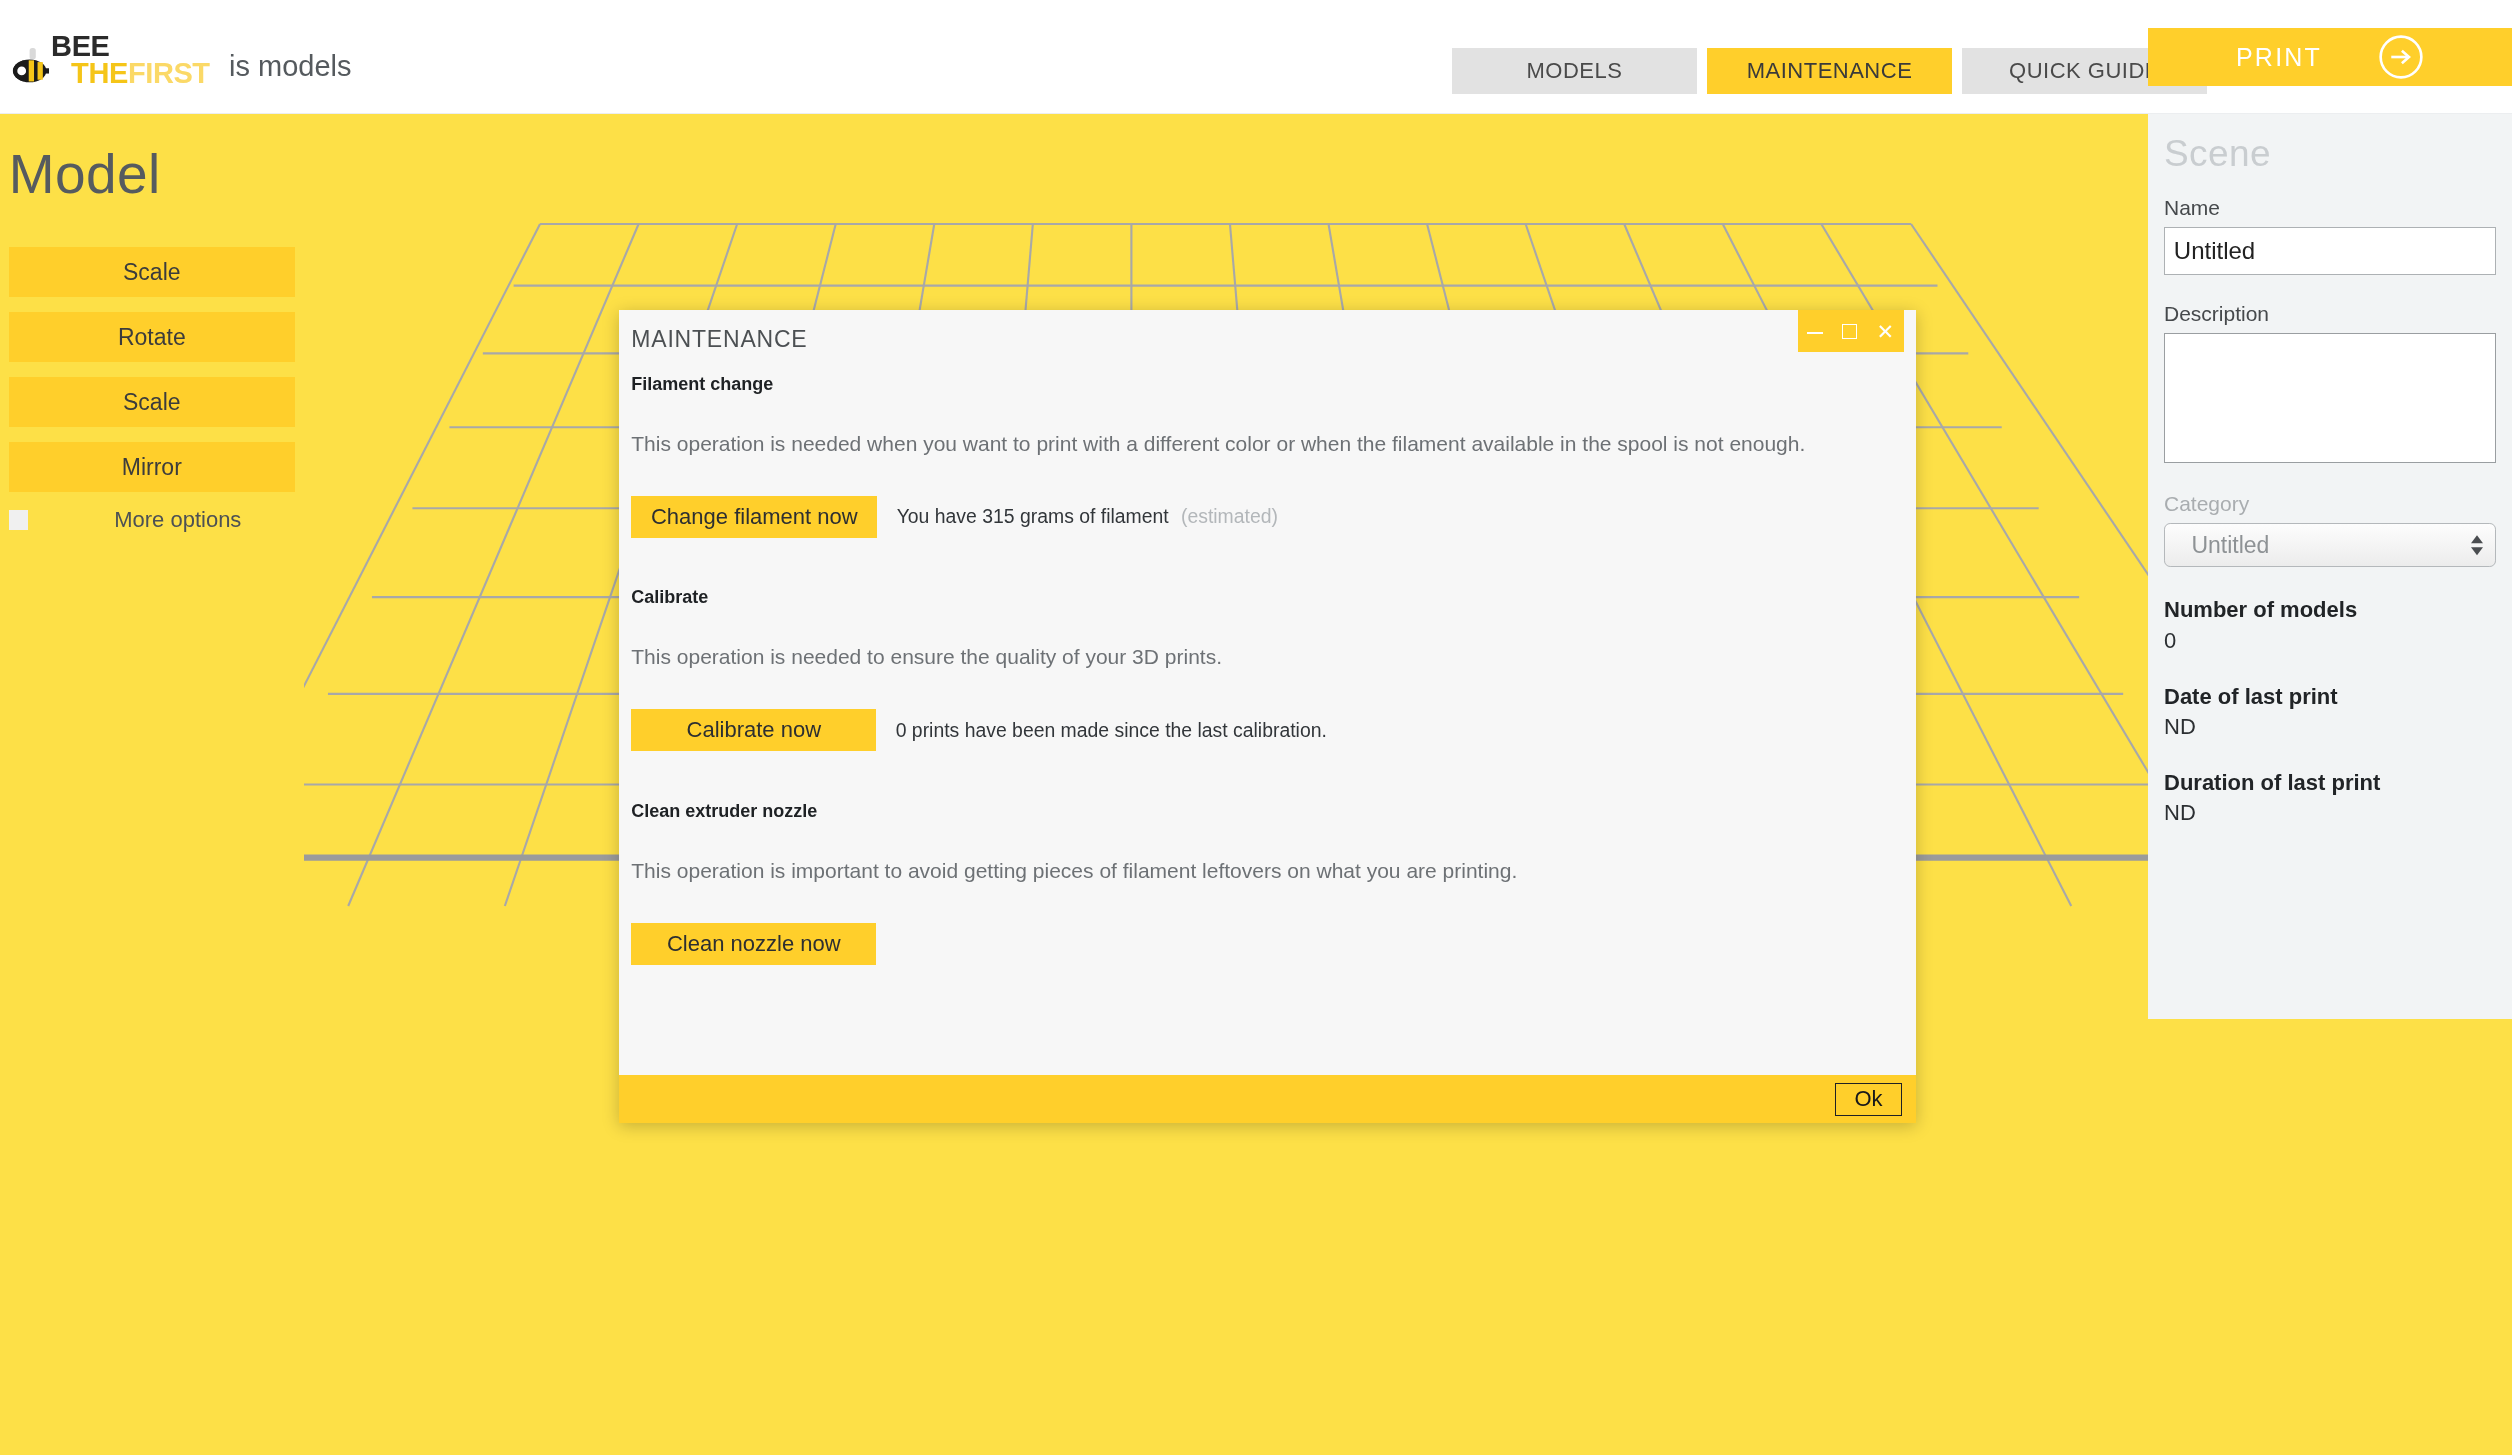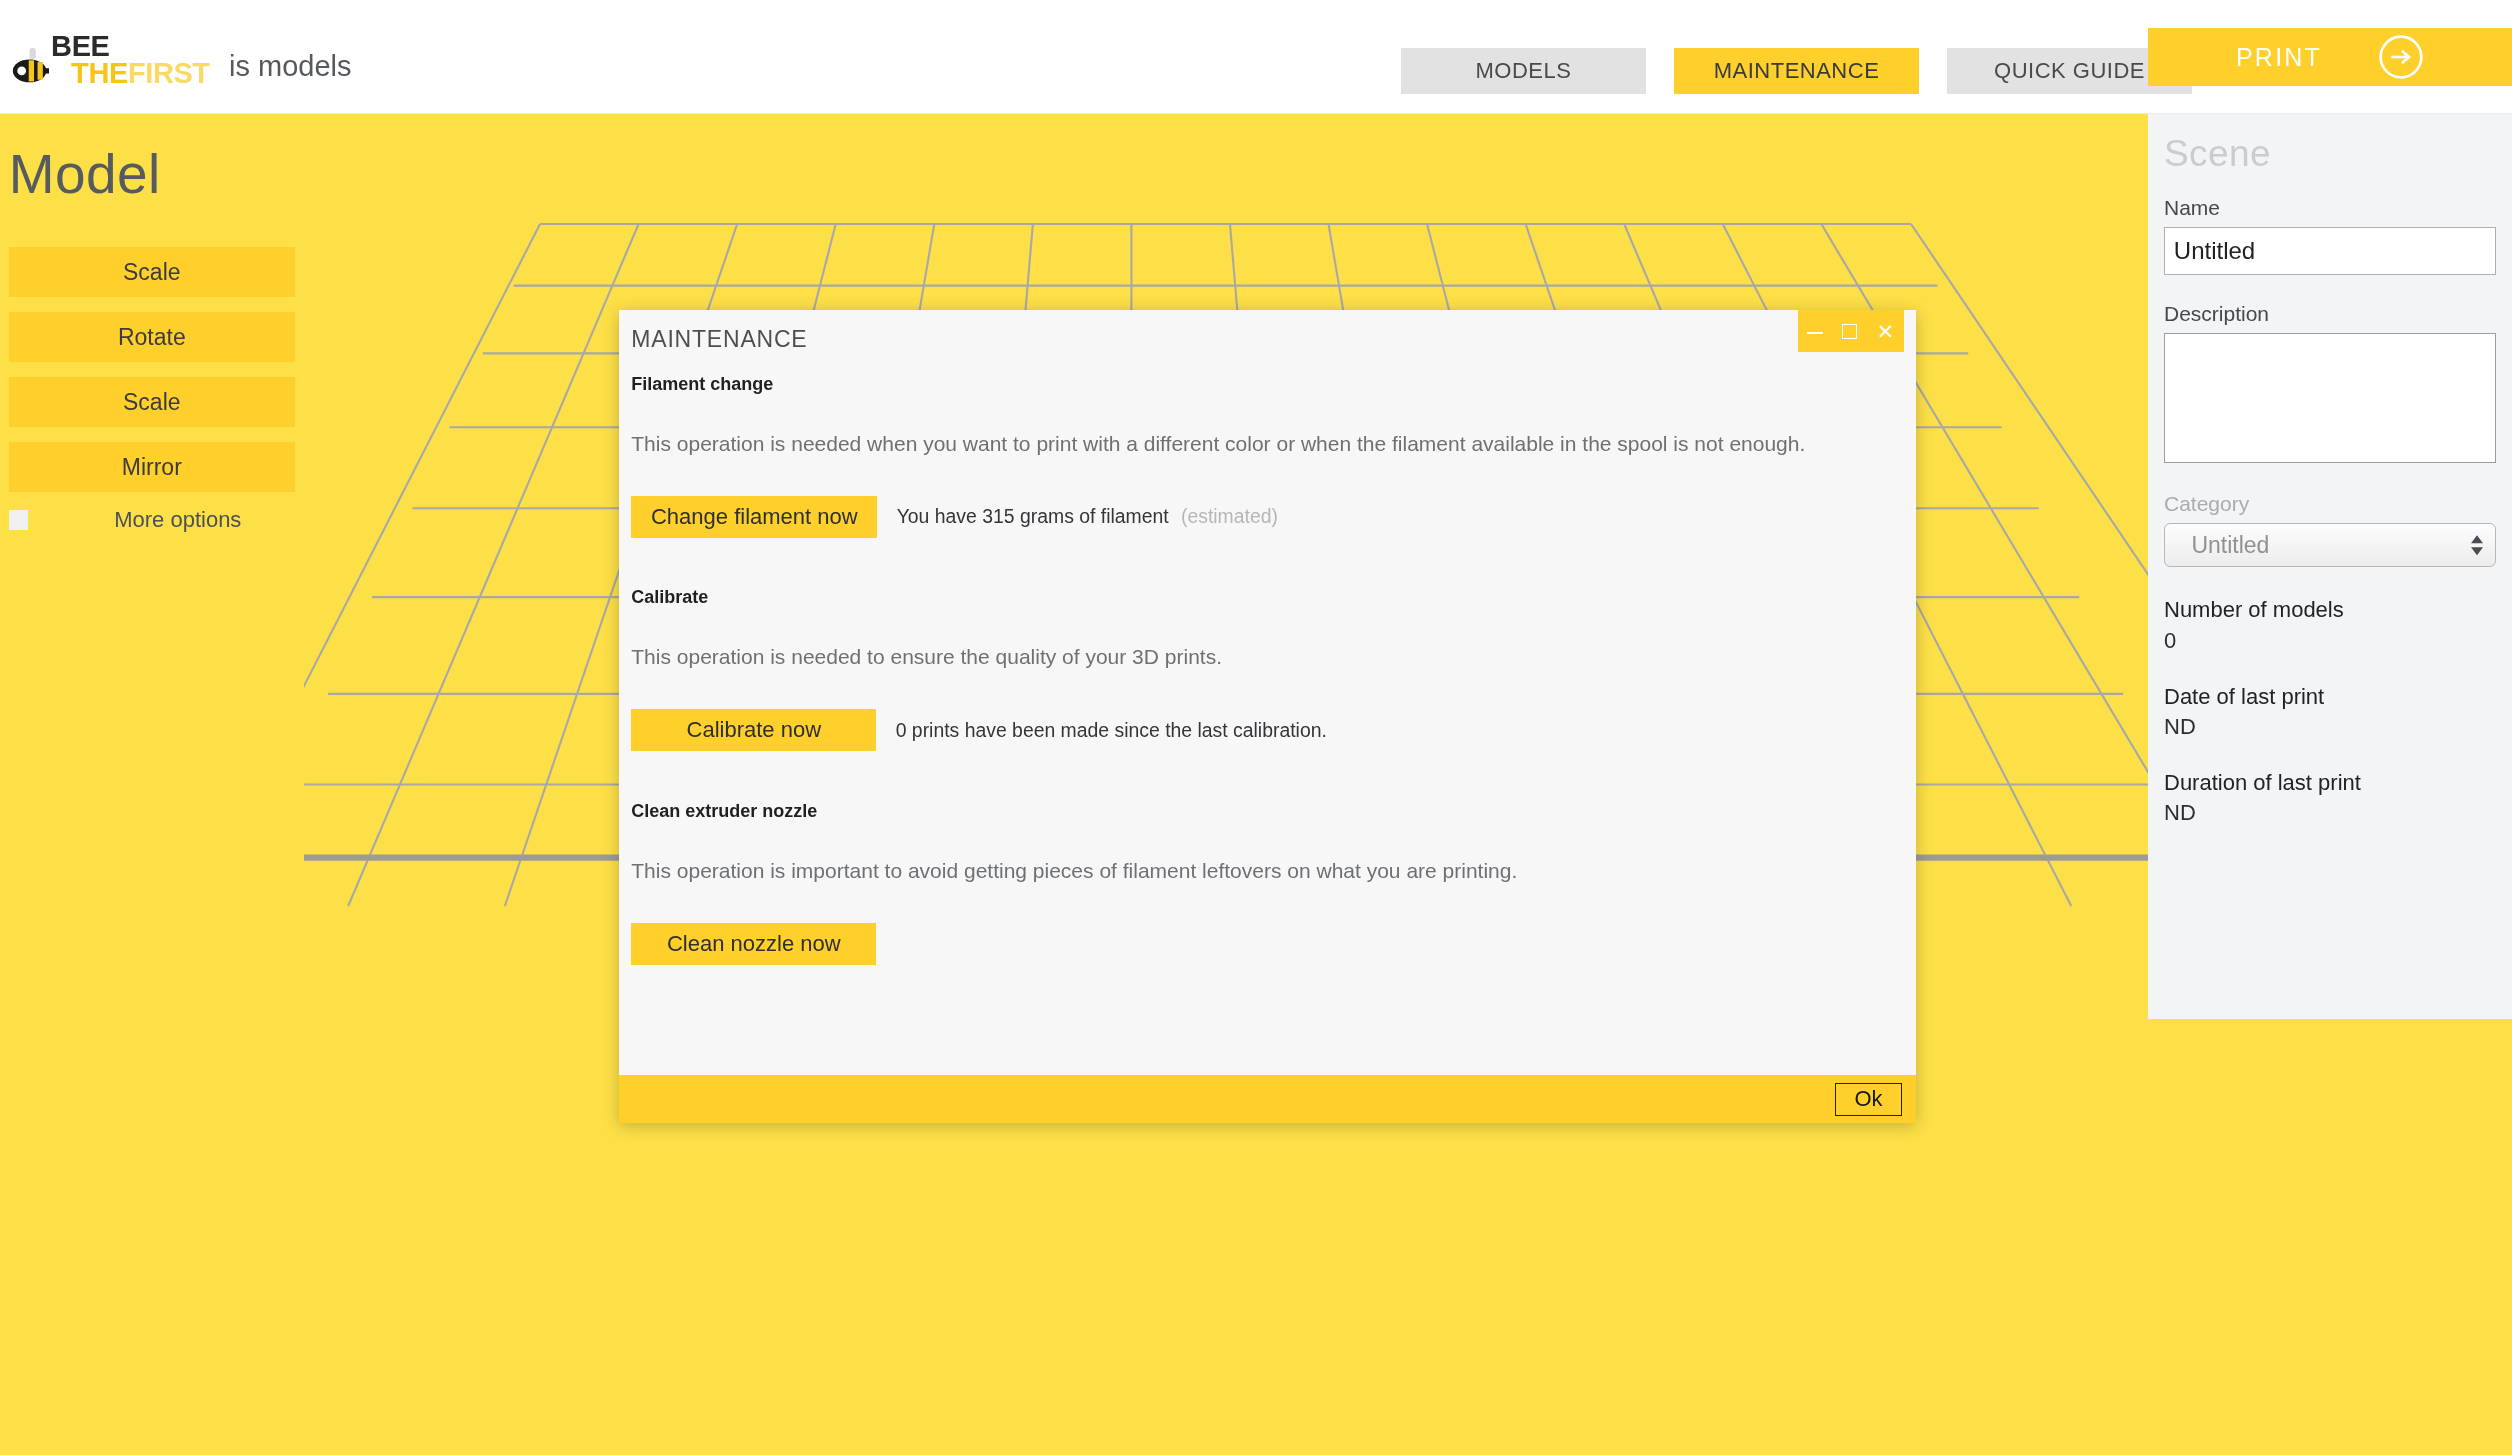--- a/index.html
+++ b/index.html
@@ -22,21 +22,21 @@
   .logo-text { line-height: 0.92; font-weight: bold; }
   .logo-line1 { font-size: 29px; letter-spacing: -0.4px; color: #2b2b2b; font-weight: bold; }
   .logo-line2 { font-size: 29px; letter-spacing: -0.4px; font-weight: bold; }
   .logo-the { color: #f5c518; margin-left: 20px; }
   .logo-first { color: #fbd967; }
   .ready-text {
     font-size: 29px; color: #555a5e; margin-left: 19.4px;
     position: relative; top: -3.5px; font-weight: 300;
   }
 
-  .nav { position: absolute; left: 1401px; top: 48px; display: flex; gap: 28px; }
+  .nav { position: absolute; left: 1452px; top: 48px; display: flex; gap: 10px; }
   .nav-tab {
     width: 245px; height: 46px; background: #e2e2e2;
     display: flex; align-items: center; justify-content: center;
     font-size: 22px; color: #4a4a4a; letter-spacing: 0.5px;
     font-family: "Liberation Sans", sans-serif; cursor: pointer;
   }
   .nav-tab.active { background: #ffcf2b; color: #3a3a3a; }
 
   .print-btn {
     position: absolute; right: 0; top: 28px; width: 364px; height: 58px;
@@ -100,21 +100,21 @@
   }
   .select-value { font-size: 23px; color: #8e9295; padding-left: 26.4px; }
   .select-arrows {
     position: absolute; right: 12.3px; top: 50%; transform: translateY(-50%);
     display: flex; flex-direction: column; gap: 3.5px;
   }
   .arr-up { width: 0; height: 0; border-left: 6.2px solid transparent; border-right: 6.2px solid transparent; border-bottom: 8px solid #4a4d50; }
   .arr-dn { width: 0; height: 0; border-left: 6.2px solid transparent; border-right: 6.2px solid transparent; border-top: 8px solid #4a4d50; }
 
   .stat-block { margin-bottom: 30px; }
-  .stat-title { font-size: 22px; color: #212427; font-weight: normal; margin-bottom: 4.4px; margin-top: 24px; }
+  .stat-title { font-size: 22px; color: #212427; font-weight: bold; margin-bottom: 4.4px; margin-top: 24px; }
   .stat-value { font-size: 22px; color: #2c2f32; }
 
   
   .modal {
     position: absolute; left: 619px; top: 310px; width: 1297px; height: 813px;
     background: #f7f7f7;
     box-shadow: 0 2.6px 16px rgba(0,0,0,0.22);
   }
   .modal-titlebar { position: relative; height: 53px; }
   .modal-title {

